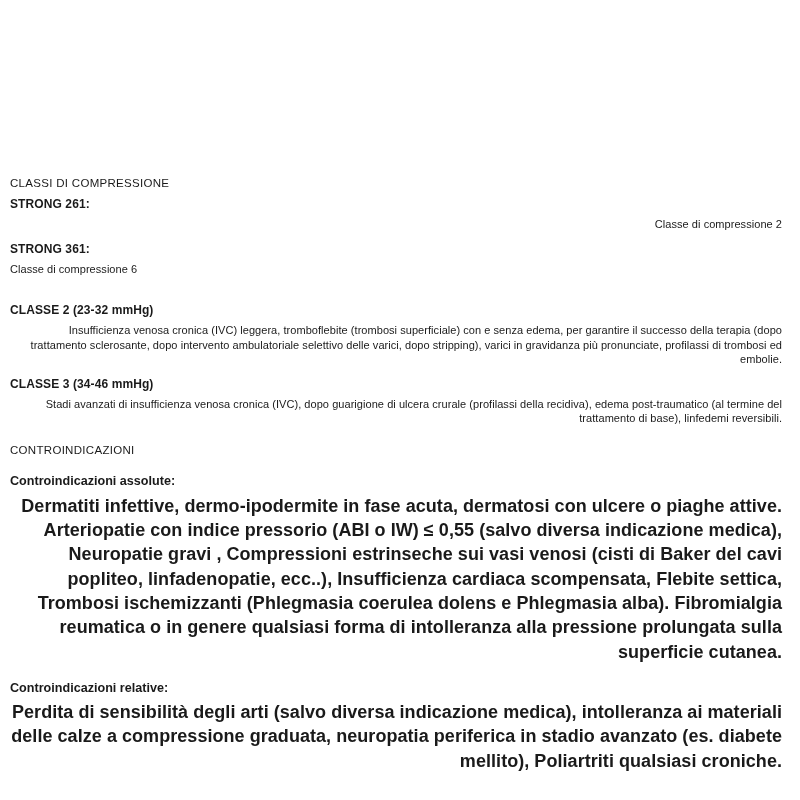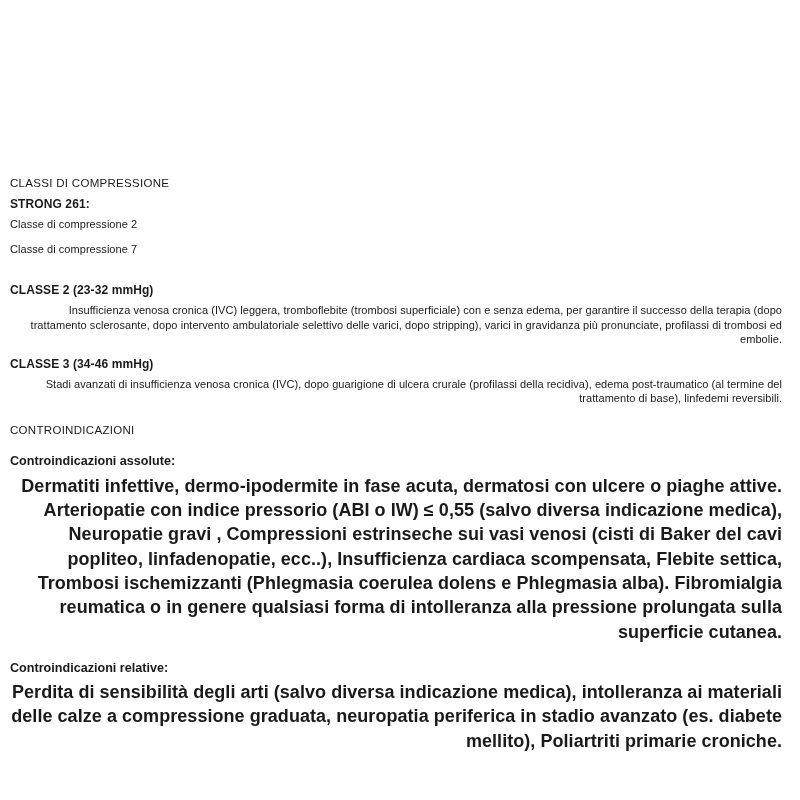--- a/index.html
+++ b/index.html
@@ -38,20 +38,21 @@
     line-height: 1.25;
     letter-spacing: 0.1px;
   }
   .body-sm {
     font-size: 11px;
     line-height: 1.32;
     margin: 0 0 10px 0;
     letter-spacing: 0.05px;
   }
   .body-sm.tight {
+    text-align: right;
   }
   .body-md {
     font-size: 18px;
     line-height: 1.35;
     margin: 0 0 11px 0;
     letter-spacing: 0.05px;
     font-weight: bold;
   }
   .sub-bold-md {
     font-weight: bold;
@@ -67,21 +68,22 @@
 <body>
 
 <div class="page">
 
   <div class="section">
     <div class="sec-title">CLASSI DI COMPRESSIONE</div>
 
     <div class="sub-bold">STRONG 261:</div>
     <div class="body-sm tight">Classe di compressione 2</div>
 
-    <div class="body-sm">Classe di compressione 7</div>
+    <div class="sub-bold">STRONG 361:</div>
+    <div class="body-sm">Classe di compressione 6</div>
   </div>
 
   <div class="gap-1"></div>
 
   <div class="section">
 
     <div class="sub-bold">CLASSE 2 (23-32 mmHg)</div>
     <div class="body-sm nowrap-block">Insufficienza venosa cronica (IVC) leggera, tromboflebite (trombosi superficiale) con e senza edema, per garantire il successo della terapia (dopo trattamento sclerosante, dopo intervento ambulatoriale selettivo delle varici, dopo stripping), varici in gravidanza più pronunciate, profilassi di trombosi ed embolie.</div>
 
     <div class="sub-bold">CLASSE 3 (34-46 mmHg)</div>
@@ -90,16 +92,16 @@
 
   <div class="gap-3"></div>
 
   <div class="section">
     <div class="sec-title">CONTROINDICAZIONI</div>
 
     <div class="sub-bold-md">Controindicazioni assolute:</div>
     <div class="body-md nowrap-block">Dermatiti infettive, dermo-ipodermite in fase acuta, dermatosi con ulcere o piaghe attive. Arteriopatie con indice pressorio (ABI o IW) ≤ 0,55 (salvo diversa indicazione medica), Neuropatie gravi , Compressioni estrinseche sui vasi venosi (cisti di Baker del cavi popliteo, linfadenopatie, ecc..), Insufficienza cardiaca scompensata, Flebite settica, Trombosi ischemizzanti (Phlegmasia coerulea dolens e Phlegmasia alba). Fibromialgia reumatica o in genere qualsiasi forma di intolleranza alla pressione prolungata sulla superficie cutanea.</div>
 
     <div class="sub-bold-md">Controindicazioni relative:</div>
-    <div class="body-md nowrap-block">Perdita di sensibilità degli arti (salvo diversa indicazione medica), intolleranza ai materiali delle calze a compressione graduata, neuropatia periferica in stadio avanzato (es. diabete mellito), Poliartriti primarie croniche.</div>
+    <div class="body-md nowrap-block">Perdita di sensibilità degli arti (salvo diversa indicazione medica), intolleranza ai materiali delle calze a compressione graduata, neuropatia periferica in stadio avanzato (es. diabete mellito), Poliartriti qualsiasi croniche.</div>
   </div>
 
 </div>
 
 </body></html>

